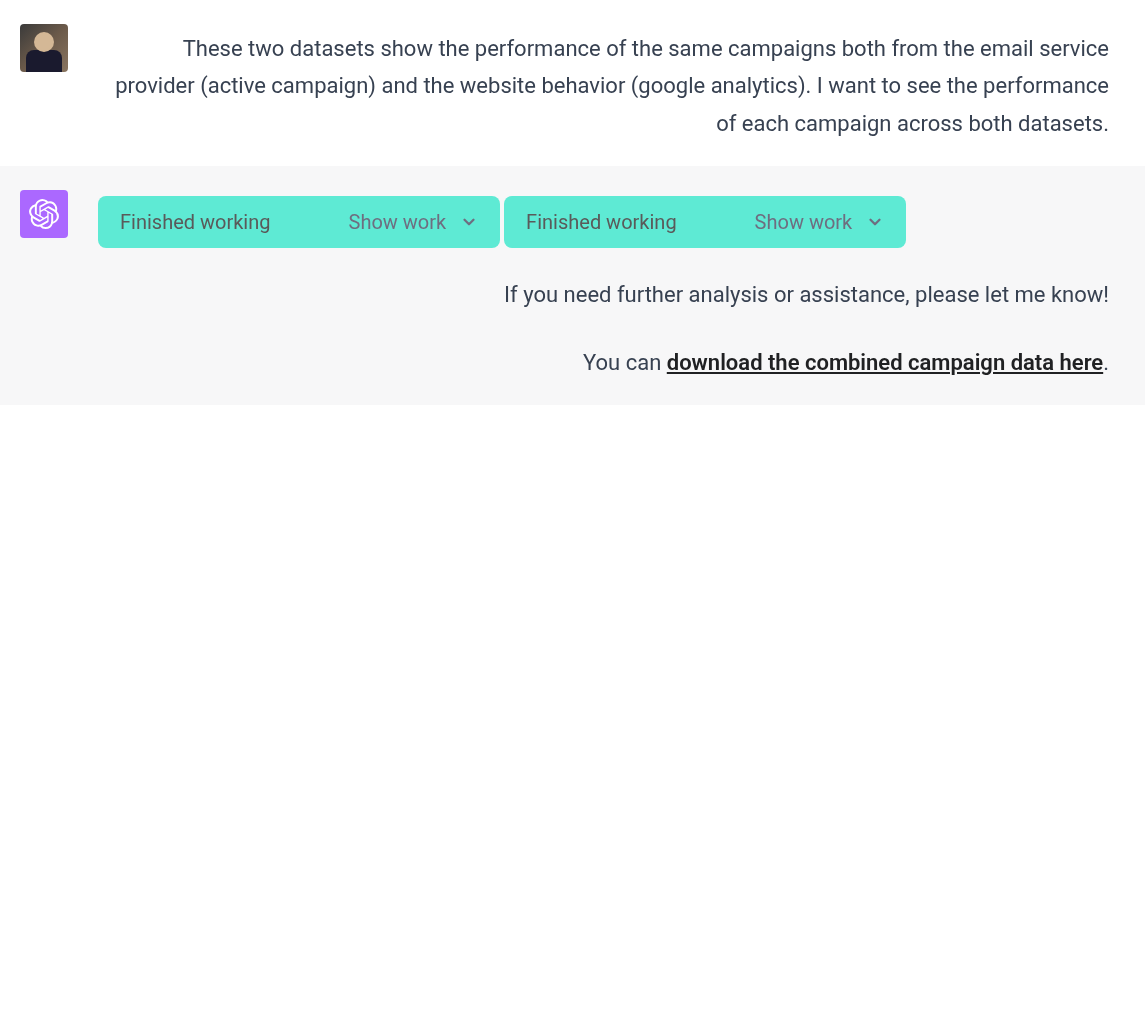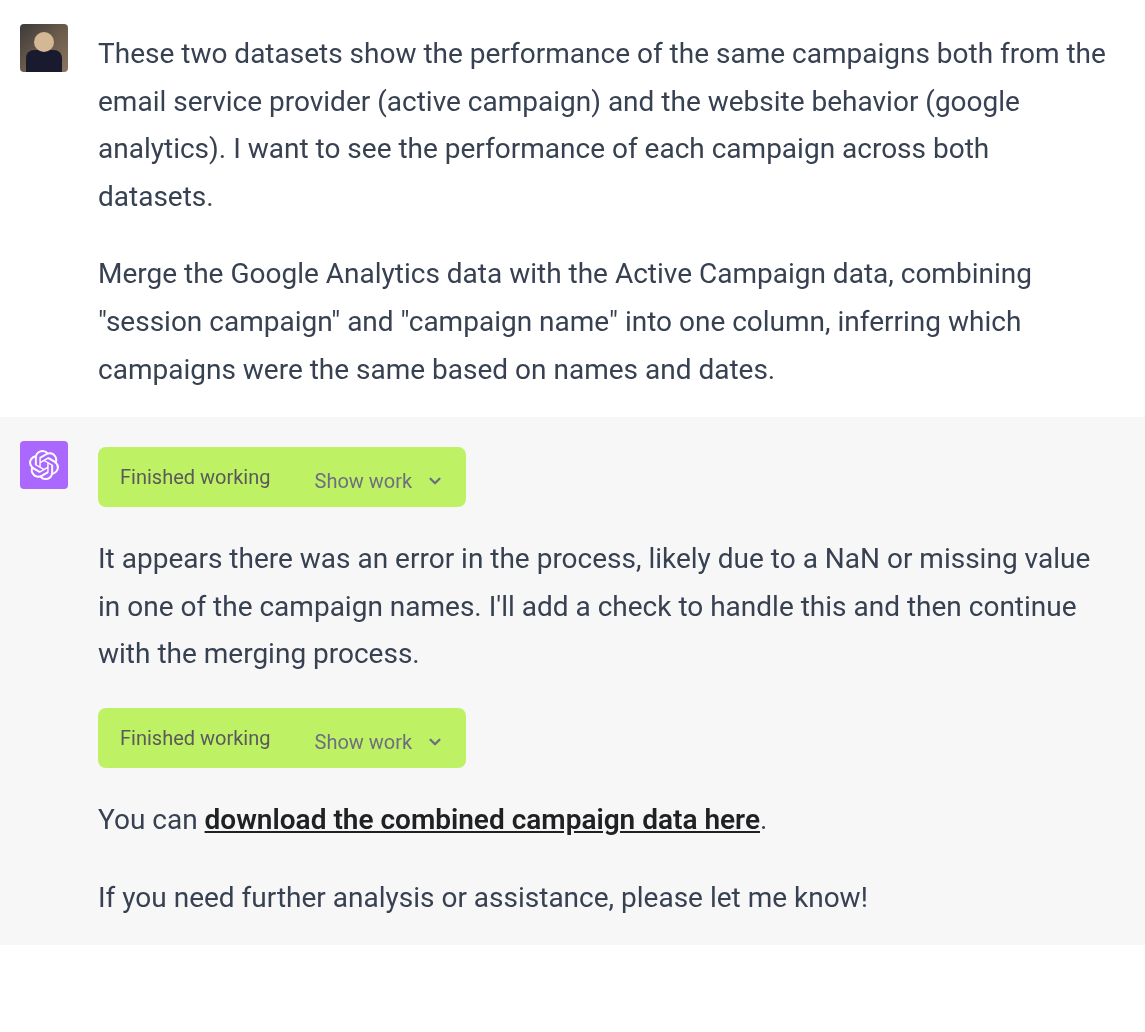--- a/index.html
+++ b/index.html
@@ -64,97 +64,95 @@
       width: 30px;
       height: 30px;
       fill: #ffffff;
     }
     .content {
       flex: 1;
       padding-top: 6px;
       padding-right: 16px;
     }
     .content p {
-      font-size: 28px;
+      font-size: 22px;
       line-height: 1.7;
       color: #374151;
       margin-bottom: 30px;
+      text-align: right;
     }
     .content p:last-child {
       margin-bottom: 0;
     }
     .work-status {
       display: inline-flex;
       align-items: center;
-      background: #bef264;
+      background: #5eead4;
       border-radius: 8px;
       padding: 14px 22px;
-      gap: 44px;
+      gap: 78px;
       margin-bottom: 28px;
       justify-content: space-between;
     }
     .work-status-label {
       font-size: 20px;
       color: #5a5a5a;
     }
     .show-work {
       display: flex;
       align-items: center;
       gap: 14px;
       font-size: 20px;
       color: #6e6e80;
       cursor: pointer;
-      margin-top: 8px;
     }
     .chevron {
       width: 18px;
       height: 18px;
     }
     .link {
       text-decoration: underline;
       color: #202123;
       font-weight: 600;
       cursor: pointer;
     }
   </style>
 </head>
 <body>
 
 <div class="message user">
   <div class="avatar user"></div>
   <div class="content">
     <p>These two datasets show the performance of the same campaigns both from the email service provider (active campaign) and the website behavior (google analytics). I want to see the performance of each campaign across both datasets.</p>
-    <p>Merge the Google Analytics data with the Active Campaign data, combining "session campaign" and "campaign name" into one column, inferring which campaigns were the same based on names and dates.</p>
   </div>
 </div>
 
 <div class="message assistant">
   <div class="avatar assistant">
     <svg viewBox="0 0 24 24">
       <path d="M22.28 9.82a5.98 5.98 0 0 0-.52-4.91 6.05 6.05 0 0 0-6.51-2.9A6.07 6.07 0 0 0 4.98 4.18a5.98 5.98 0 0 0-4 2.9 6.05 6.05 0 0 0 .75 7.1 5.98 5.98 0 0 0 .51 4.91 6.05 6.05 0 0 0 6.52 2.9A5.98 5.98 0 0 0 13.26 24a6.06 6.06 0 0 0 5.77-4.21 5.99 5.99 0 0 0 4-2.9 6.06 6.06 0 0 0-.75-7.07zm-9.02 12.6a4.47 4.47 0 0 1-2.88-1.04l.14-.08 4.78-2.76a.8.8 0 0 0 .4-.68v-6.74l2.02 1.17a.07.07 0 0 1 .04.05v5.58a4.5 4.5 0 0 1-4.5 4.5zm-9.67-4.13a4.47 4.47 0 0 1-.54-3.01l.14.09 4.79 2.76a.77.77 0 0 0 .78 0l5.84-3.37v2.33a.08.08 0 0 1-.03.06L9.74 19.95a4.5 4.5 0 0 1-6.15-1.66zM2.34 7.9a4.49 4.49 0 0 1 2.35-1.97V11.6a.77.77 0 0 0 .39.68l5.84 3.37-2.02 1.17a.08.08 0 0 1-.07 0l-4.83-2.79A4.5 4.5 0 0 1 2.34 7.88zm16.6 3.86L13.1 8.4l2.02-1.16a.07.07 0 0 1 .07 0l4.83 2.79a4.5 4.5 0 0 1-.68 8.1v-5.68a.79.79 0 0 0-.4-.68zm2.01-3.03l-.14-.09-4.78-2.77a.78.78 0 0 0-.79 0L9.4 9.25V6.92a.07.07 0 0 1 .03-.06l4.83-2.79a4.5 4.5 0 0 1 6.68 4.66zM8.3 12.86l-2.02-1.16a.08.08 0 0 1-.04-.06V6.07a4.5 4.5 0 0 1 7.38-3.45l-.14.08L8.7 5.46a.78.78 0 0 0-.4.68zm1.1-2.37l2.6-1.5 2.6 1.5v3l-2.6 1.5-2.6-1.5z"></path>
     </svg>
   </div>
   <div class="content">
     <div class="work-status">
       <span class="work-status-label">Finished working</span>
       <span class="show-work">
         <span>Show work</span>
         <svg class="chevron" viewBox="0 0 24 24" fill="none" stroke="#6e6e80" stroke-width="3" stroke-linecap="round" stroke-linejoin="round">
           <polyline points="6 9 12 15 18 9"></polyline>
         </svg>
       </span>
     </div>
-    <p>It appears there was an error in the process, likely due to a NaN or missing value in one of the campaign names. I'll add a check to handle this and then continue with the merging process.</p>
     <div class="work-status">
       <span class="work-status-label">Finished working</span>
       <span class="show-work">
         <span>Show work</span>
         <svg class="chevron" viewBox="0 0 24 24" fill="none" stroke="#6e6e80" stroke-width="3" stroke-linecap="round" stroke-linejoin="round">
           <polyline points="6 9 12 15 18 9"></polyline>
         </svg>
       </span>
     </div>
+    <p>If you need further analysis or assistance, please let me know!</p>
     <p>
       <span>You can </span><a class="link">download the combined campaign data here</a><span>.</span>
     </p>
-    <p>If you need further analysis or assistance, please let me know!</p>
   </div>
 </div>
 
 </body></html>

